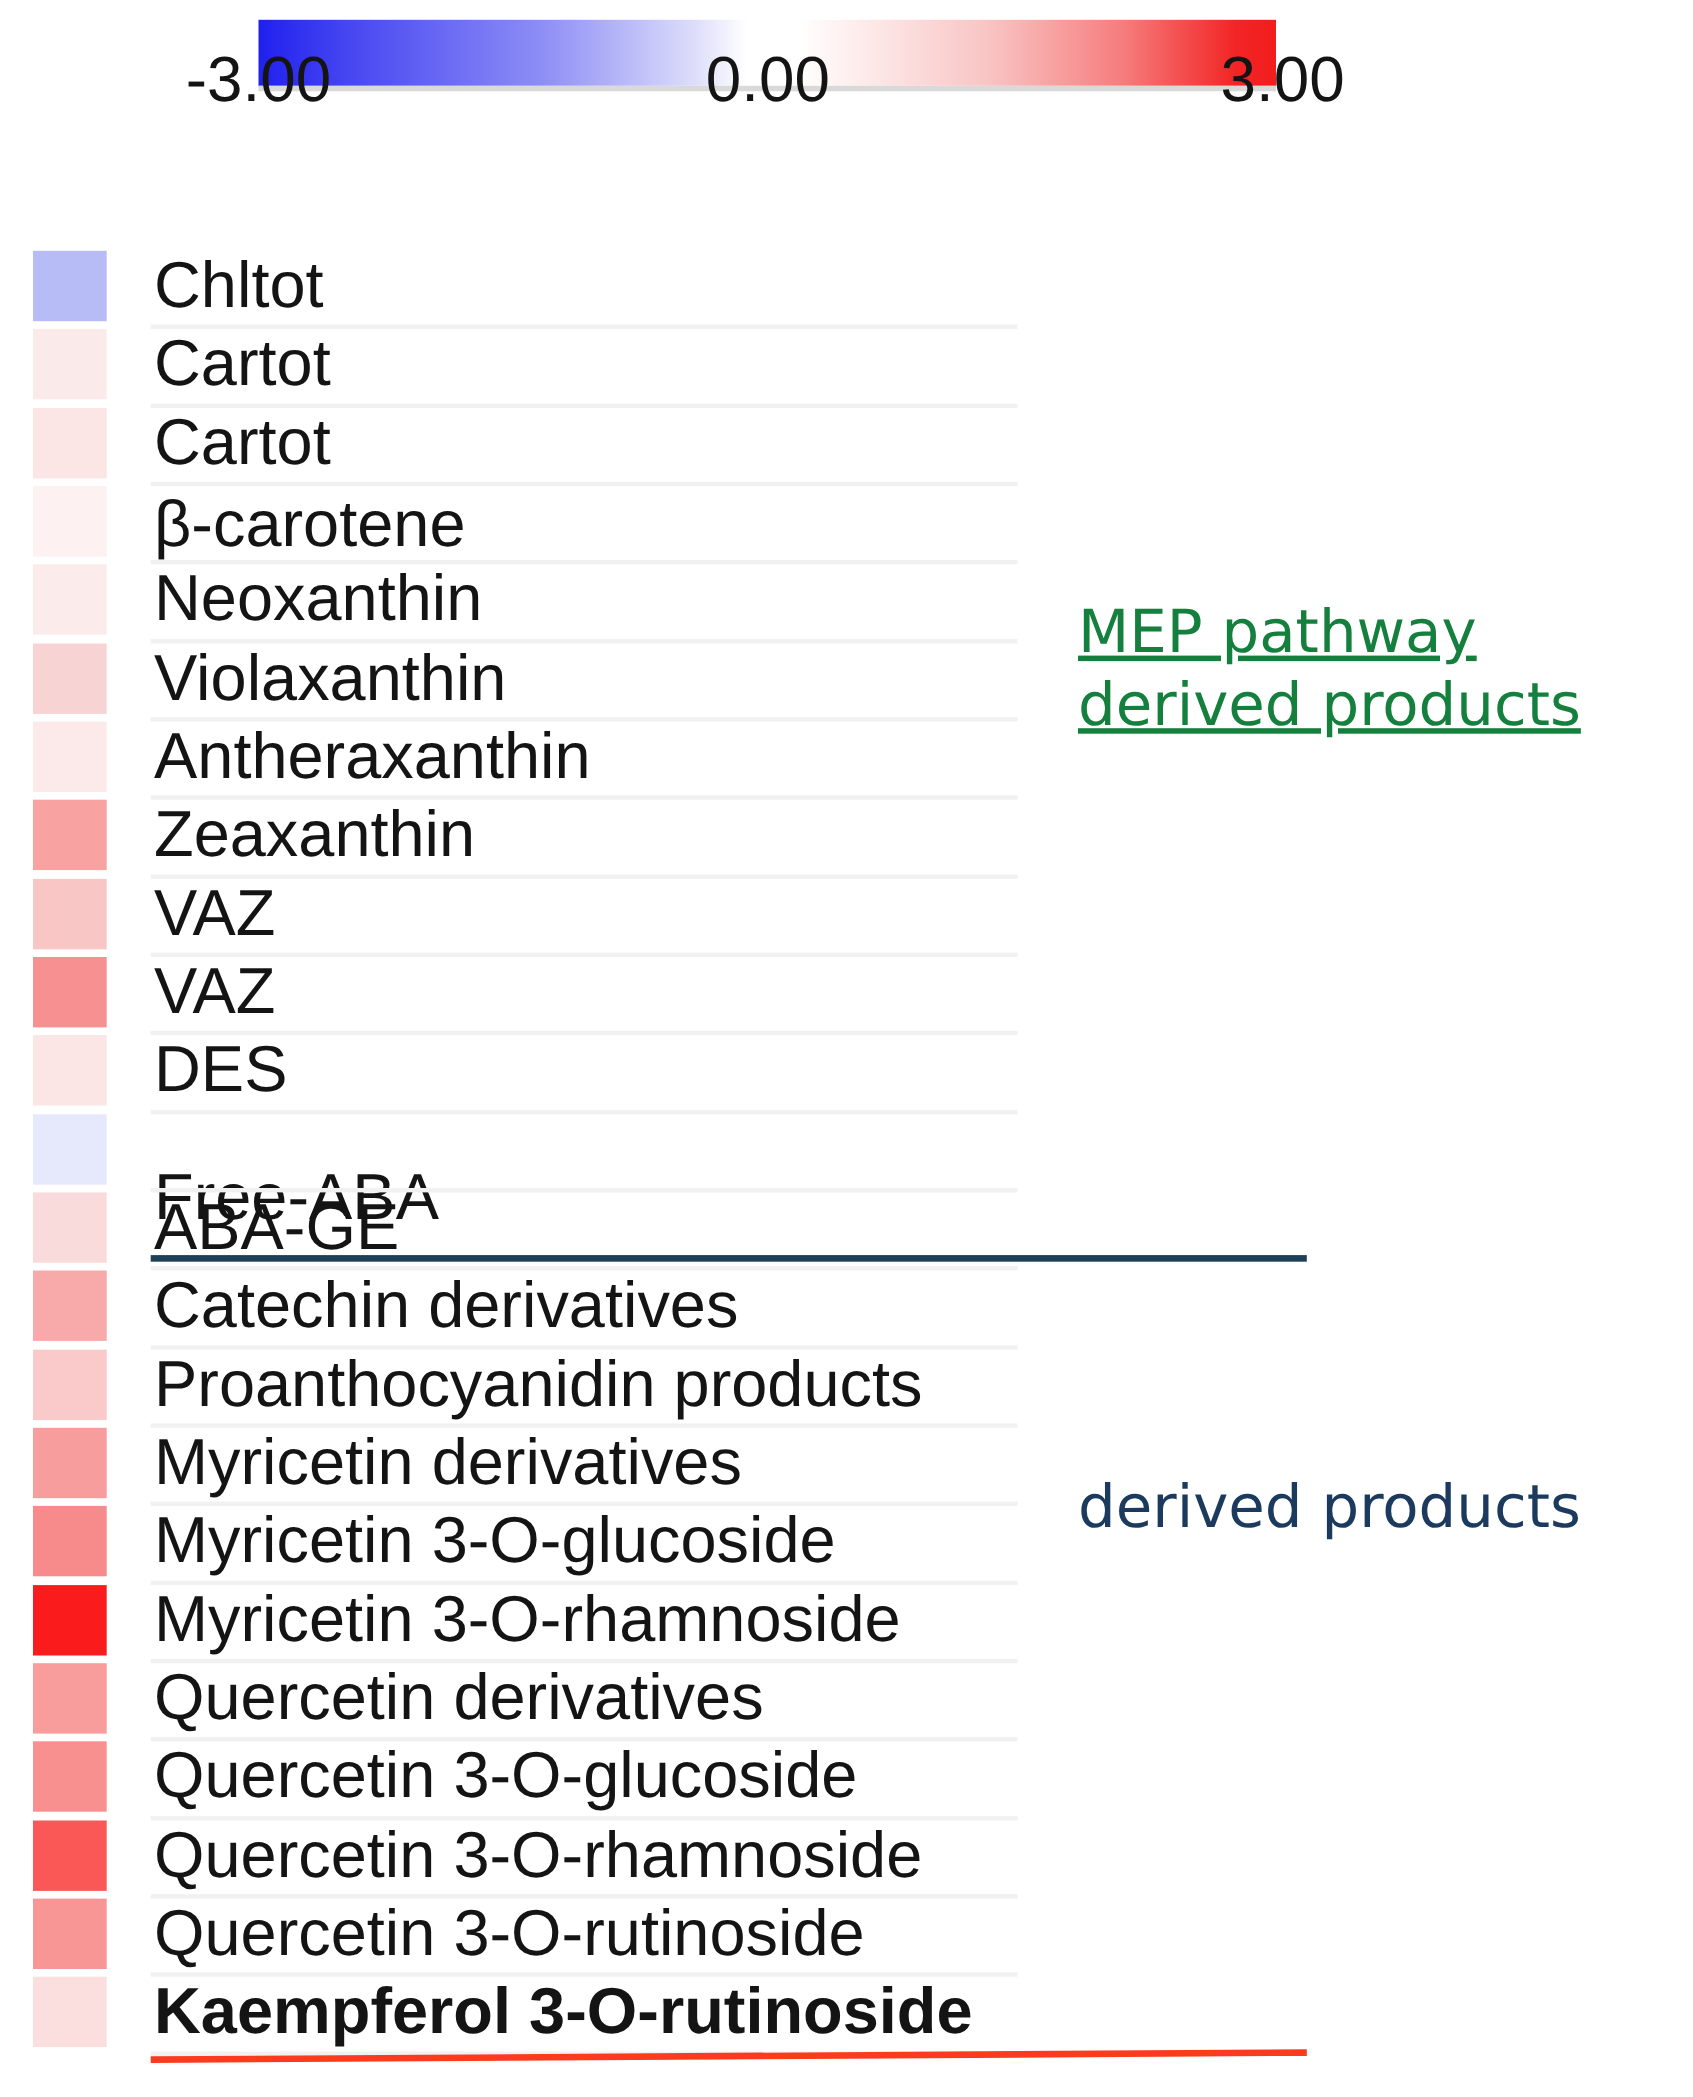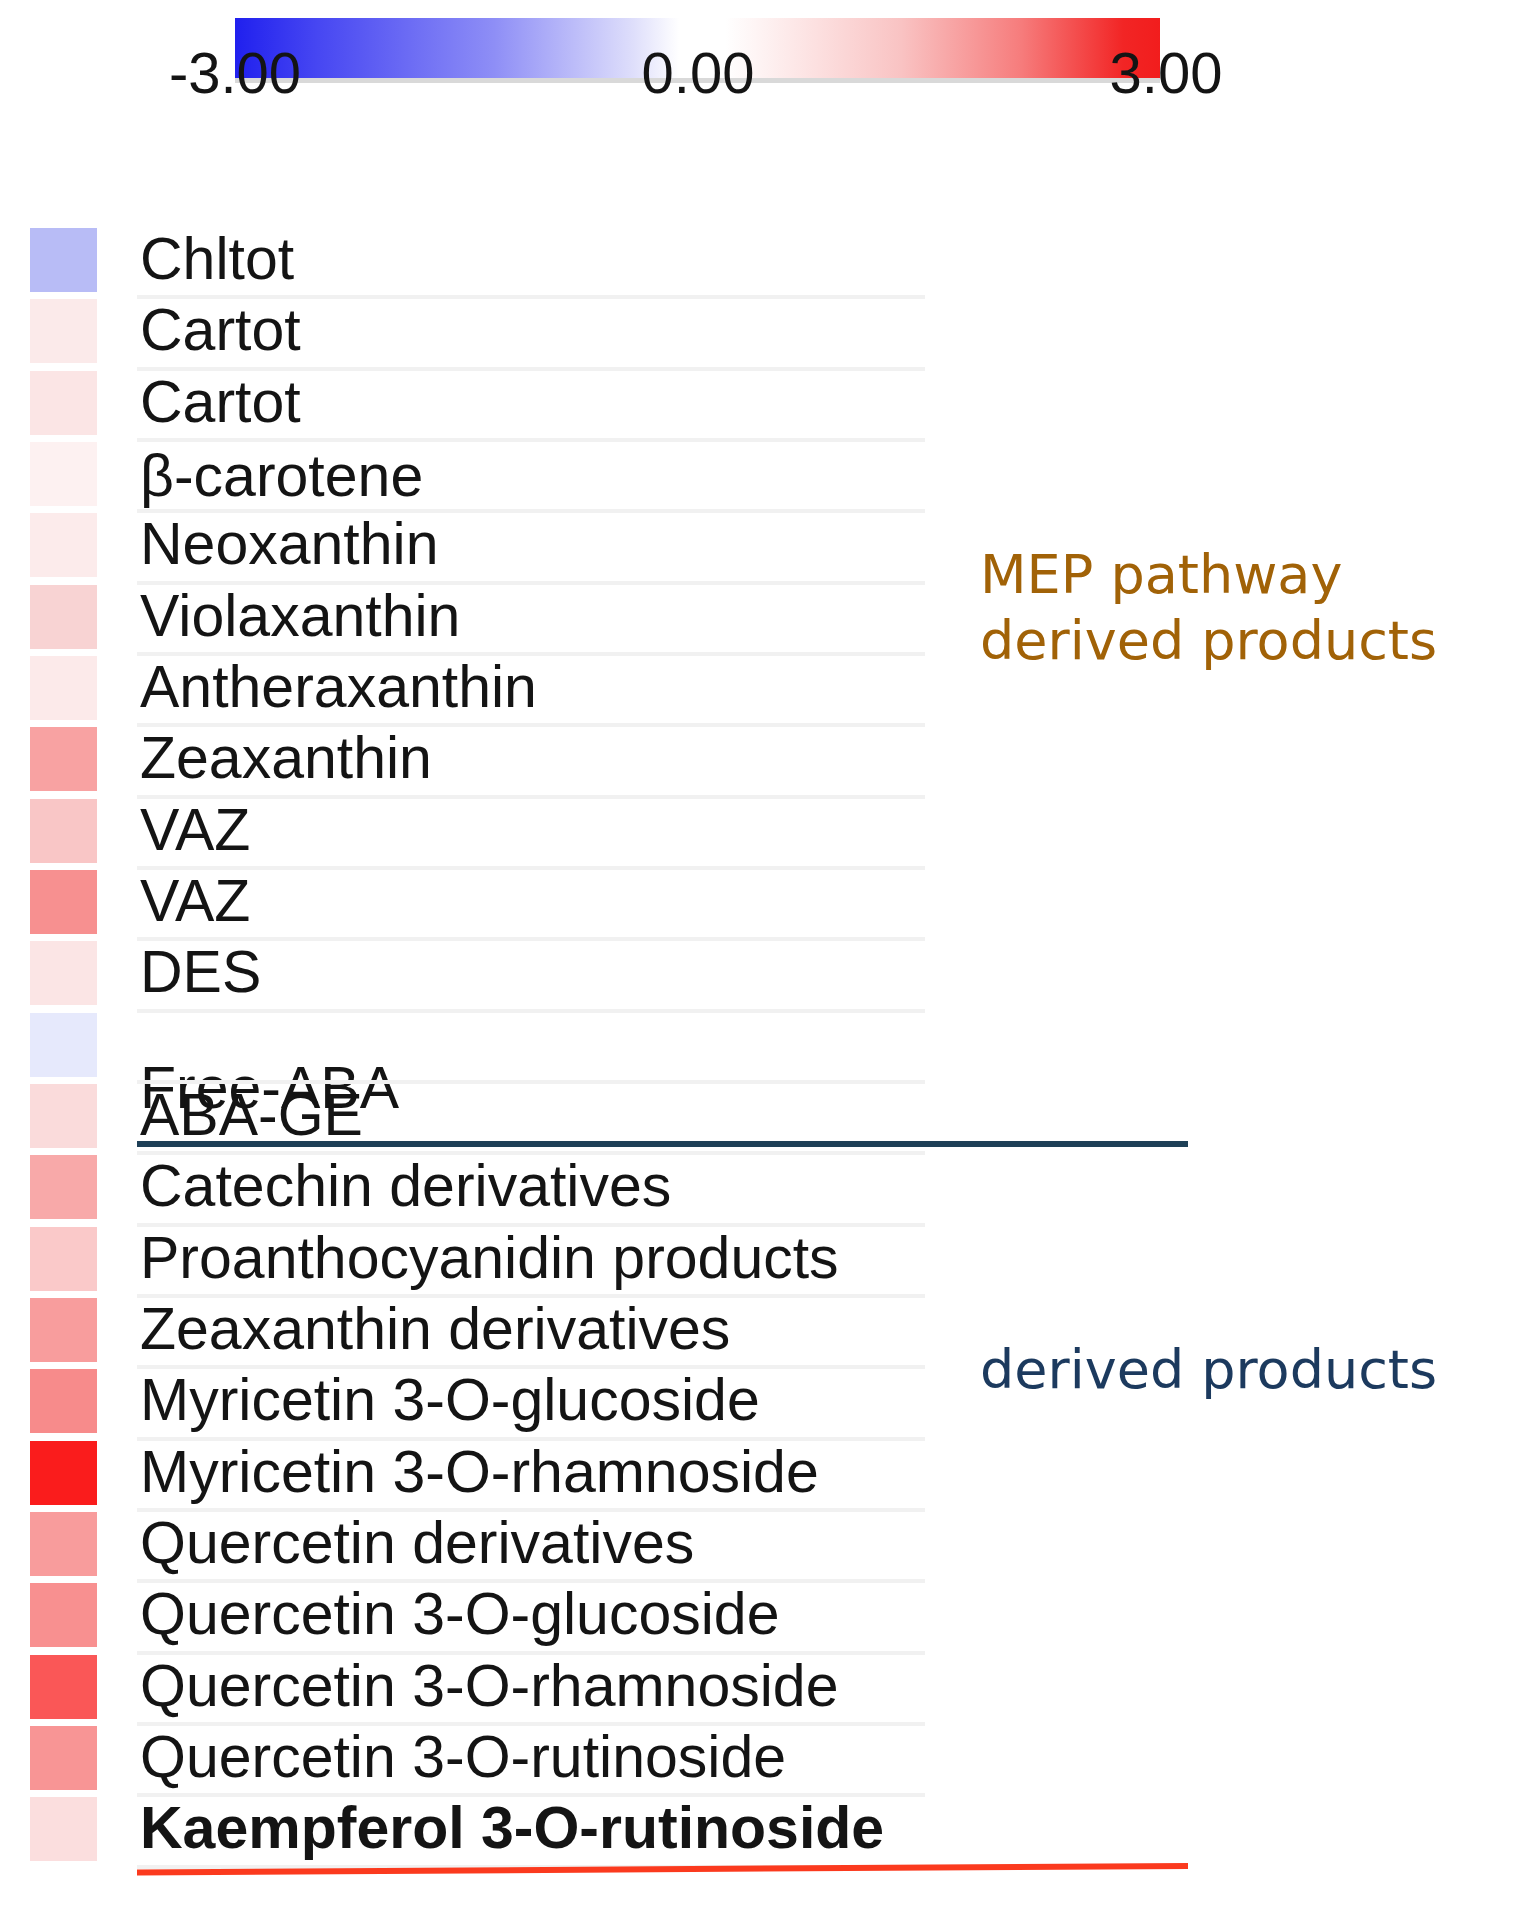--- a/index.html
+++ b/index.html
@@ -95,21 +95,21 @@
       <div class="cell" style="top: 1083.96px; background: rgb(250, 219, 219);"></div>
       <div class="rowlabel" style="top: 1078.96px;">ABA-GE</div>
       <div class="sep" style="top: 1151.29px;"></div>
       <div class="cell" style="top: 1155.29px; background: rgb(248, 169, 169);"></div>
       <div class="rowlabel" style="top: 1150.29px;">Catechin derivatives</div>
       <div class="sep" style="top: 1222.62px;"></div>
       <div class="cell" style="top: 1226.62px; background: rgb(250, 201, 201);"></div>
       <div class="rowlabel" style="top: 1221.62px;">Proanthocyanidin products</div>
       <div class="sep" style="top: 1293.95px;"></div>
       <div class="cell" style="top: 1297.95px; background: rgb(248, 157, 157);"></div>
-      <div class="rowlabel" style="top: 1292.95px;">Zeaxanthin derivatives</div>
+      <div class="rowlabel" style="top: 1292.95px;">Myricetin derivatives</div>
       <div class="sep" style="top: 1365.28px;"></div>
       <div class="cell" style="top: 1369.28px; background: rgb(247, 139, 139);"></div>
       <div class="rowlabel" style="top: 1364.28px;">Myricetin 3-O-glucoside</div>
       <div class="sep" style="top: 1436.61px;"></div>
       <div class="cell" style="top: 1440.61px; background: rgb(250, 28, 28);"></div>
       <div class="rowlabel" style="top: 1435.61px;">Myricetin 3-O-rhamnoside</div>
       <div class="sep" style="top: 1507.94px;"></div>
       <div class="cell" style="top: 1511.94px; background: rgb(248, 156, 156);"></div>
       <div class="rowlabel" style="top: 1506.94px;">Quercetin derivatives</div>
       <div class="sep" style="top: 1579.27px;"></div>
@@ -123,21 +123,21 @@
       <div class="rowlabel" style="top: 1720.93px;">Quercetin 3-O-rutinoside</div>
       <div class="sep" style="top: 1793.26px;"></div>
       <div class="cell" style="top: 1797.26px; background: rgb(251, 222, 222);"></div>
       <div class="rowlabel" style="top: 1792.26px; font-weight: bold;">Kaempferol 3-O-rutinoside</div>
       <div class="sep" style="top: 1864.59px;"></div>
     </div>
 
   <div class="divider divider-mep" style="background: rgb(30, 64, 87);"></div>
   <div class="divider divider-flav" style="background: rgb(251, 58, 30);"></div>
 
-  <div class="anno anno-mep" style="color: #a16207;">
+  <div class="anno anno-mep" style="color: #15803d; text-decoration: underline;">
     <div>MEP pathway</div>
     <div>derived products</div>
   </div>
   <div class="anno anno-flav" style="color: rgb(28, 58, 94);">
     <div>derived products</div>
   </div>
 
 </div>
 
 </body></html>

